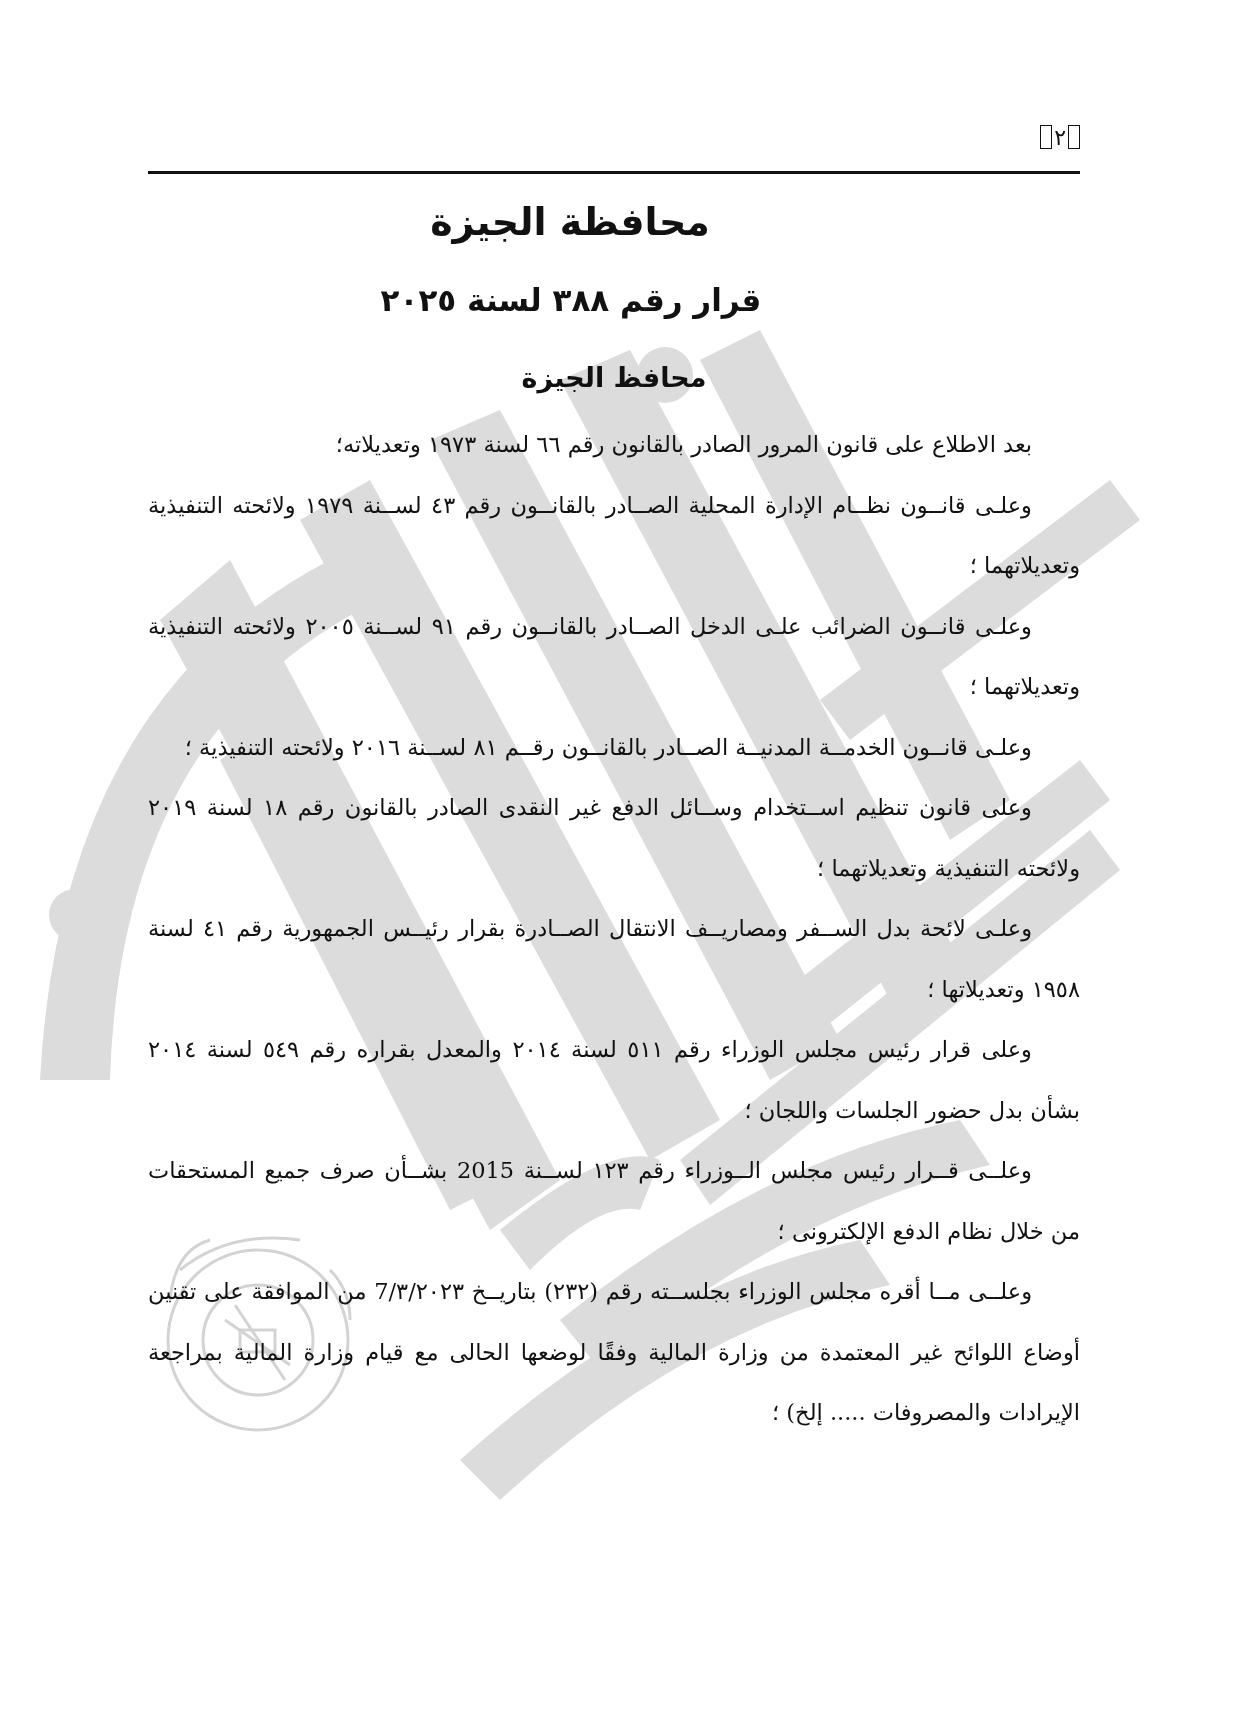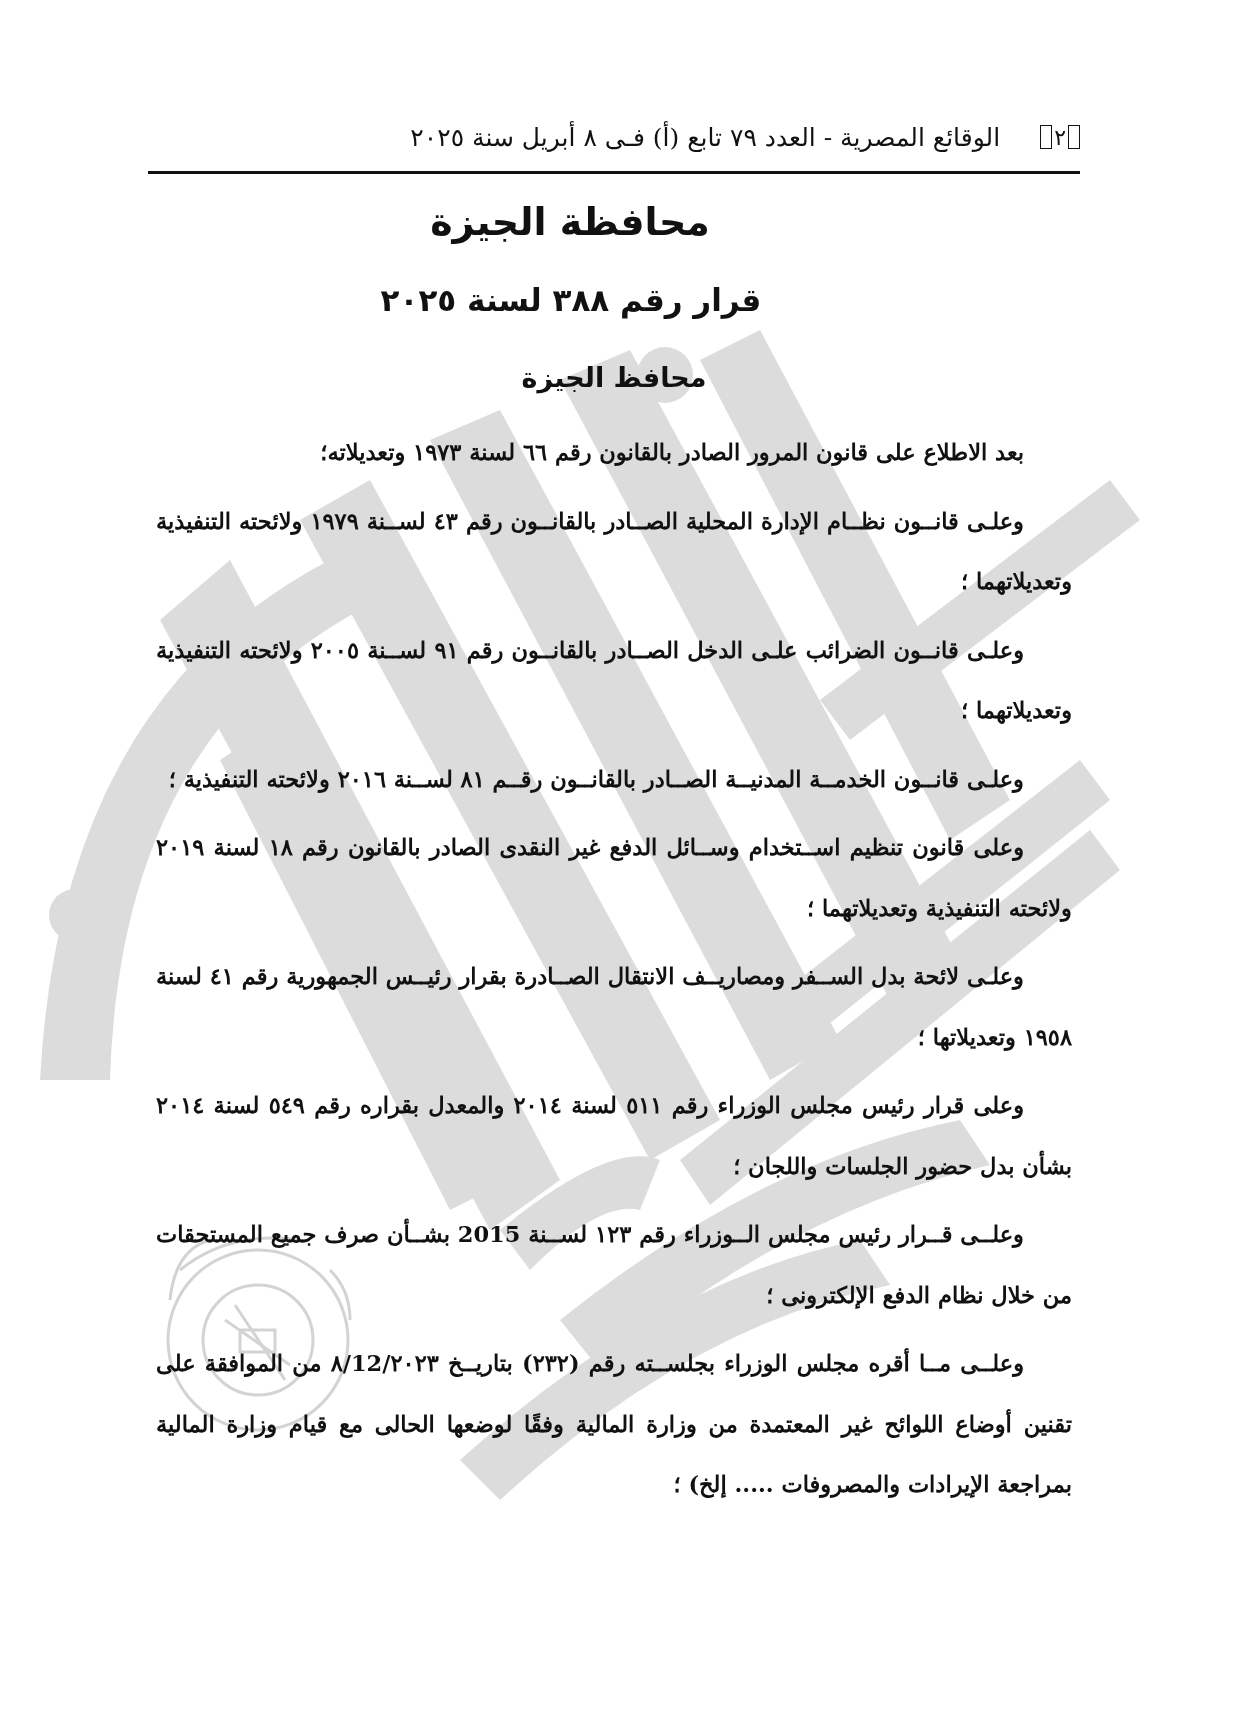--- a/index.html
+++ b/index.html
@@ -99,24 +99,23 @@
       top: 414px;
       left: 148px;
       width: 932px;
       direction: rtl;
       text-align: justify;
       font-family: "DejaVu Serif", serif;
       font-size: 22.5px;
       line-height: 60.5px;
     }
     .body-text p {
-      margin: 8px;
+      margin: 0;
       text-indent: 48px;
       text-align-last: right;
-      font-weight: bold;
     }
   </style>
 </head>
 <body>
 
 <svg class="watermark" viewBox="0 0 1250 1731" xmlns="http://www.w3.org/2000/svg">
   <g fill="#d6d6d6" opacity="0.85">
 
     <polygon points="160,620 230,560 560,1180 490,1230"></polygon>
     <polygon points="300,520 370,480 720,1120 650,1160"></polygon>
@@ -152,35 +151,34 @@
 </svg>
 
 <div class="page">
 
   <div class="running-head">
     <span class="page-num">
       <span class="box"></span>
       <span>٢</span>
       <span class="box"></span>
     </span>
-    <span>الوقائع المصرية - العدد ٧٩ تابع (أ) فـى ٨ أبريل سنة ٢٠٢٥</span>
   </div>
 
   <div class="head-rule"></div>
 
   <div class="title-gov">محافظة الجيزة</div>
   <div class="title-decree">قرار رقم ٣٨٨ لسنة ٢٠٢٥</div>
 
   <div class="issuer">محافظ الجيزة</div>
 
   <div class="body-text">
     <p>بعد الاطلاع على قانون المرور الصادر بالقانون رقم ٦٦ لسنة ١٩٧٣ وتعديلاته؛</p>
     <p>وعلـى قانــون نظــام الإدارة المحلية الصــادر بالقانــون رقم ٤٣ لســنة ١٩٧٩ ولائحته التنفيذية وتعديلاتهما ؛</p>
     <p>وعلـى قانــون الضرائب علـى الدخل الصــادر بالقانــون رقم ٩١ لســنة ٢٠٠٥ ولائحته التنفيذية وتعديلاتهما ؛</p>
     <p>وعلـى قانــون الخدمــة المدنيــة الصــادر بالقانــون رقــم ٨١ لســنة ٢٠١٦ ولائحته التنفيذية ؛</p>
     <p>وعلى قانون تنظيم اســتخدام وســائل الدفع غير النقدى الصادر بالقانون رقم ١٨ لسنة ٢٠١٩ ولائحته التنفيذية وتعديلاتهما ؛</p>
     <p>وعلـى لائحة بدل الســفر ومصاريــف الانتقال الصــادرة بقرار رئيــس الجمهورية رقم ٤١ لسنة ١٩٥٨ وتعديلاتها ؛</p>
     <p>وعلى قرار رئيس مجلس الوزراء رقم ٥١١ لسنة ٢٠١٤ والمعدل بقراره رقم ٥٤٩ لسنة ٢٠١٤ بشأن بدل حضور الجلسات واللجان ؛</p>
     <p>وعلــى قــرار رئيس مجلس الــوزراء رقم ١٢٣ لســنة 2015 بشــأن صرف جميع المستحقات من خلال نظام الدفع الإلكترونى ؛</p>
-    <p>وعلــى مــا أقره مجلس الوزراء بجلســته رقم (٢٣٢) بتاريــخ ٨/12/٢٠٢٣ من الموافقة على تقنين أوضاع اللوائح غير المعتمدة من وزارة المالية وفقًا لوضعها الحالى مع قيام وزارة المالية بمراجعة الإيرادات والمصروفات ..... إلخ) ؛</p>
+    <p>وعلــى مــا أقره مجلس الوزراء بجلســته رقم (٢٣٢) بتاريــخ 7/٣/٢٠٢٣ من الموافقة على تقنين أوضاع اللوائح غير المعتمدة من وزارة المالية وفقًا لوضعها الحالى مع قيام وزارة المالية بمراجعة الإيرادات والمصروفات ..... إلخ) ؛</p>
   </div>
 
 </div>
 
 </body></html>

